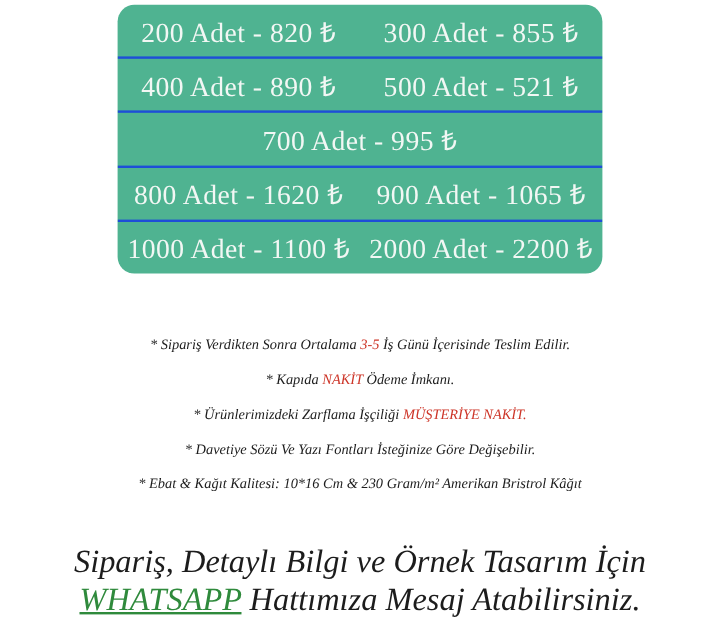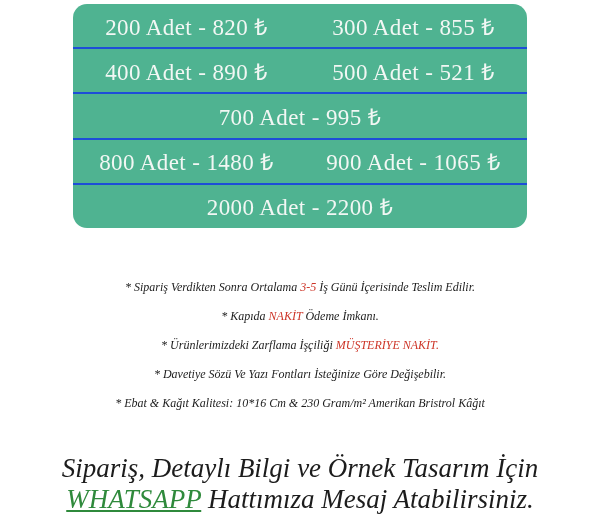--- a/index.html
+++ b/index.html
@@ -5,21 +5,21 @@
   * { margin: 0; padding: 0; box-sizing: border-box; }
   html, body { width: 600px; height: 531px; }
   body {
     background: #ffffff;
     font-family: "Liberation Serif", serif;
     overflow: hidden;
   }
 
   
   .price-table {
-    width: 454px;
+    width: 404px;
     height: 224px;
     margin: 4px auto 0;
     background: #4fb391;
     border-radius: 14px;
     overflow: hidden;
     display: flex;
     flex-direction: column;
   }
   .price-row {
     flex: 1;
@@ -75,24 +75,25 @@
     <div class="price-cell">300 Adet - 855 ₺</div>
   </div>
   <div class="price-row">
     <div class="price-cell">400 Adet - 890 ₺</div>
     <div class="price-cell">500 Adet - 521 ₺</div>
   </div>
   <div class="price-row">
     <div class="price-cell">700 Adet - 995 ₺</div>
   </div>
   <div class="price-row">
-    <div class="price-cell">800 Adet - 1480 ₺</div>
+    <div class="price-cell">800 Adet - 1620 ₺</div>
     <div class="price-cell">900 Adet - 1065 ₺</div>
   </div>
   <div class="price-row">
+    <div class="price-cell">1000 Adet - 1100 ₺</div>
     <div class="price-cell">2000 Adet - 2200 ₺</div>
   </div>
 </div>
 
 <div class="notes">
   <div class="note-line">
     <span>* Sipariş Verdikten Sonra Ortalama </span><span class="red">3-5</span><span> İş Günü İçerisinde Teslim Edilir.</span>
   </div>
   <div class="note-line">
     <span>* Kapıda </span><span class="red">NAKİT</span><span> Ödeme İmkanı.</span>

